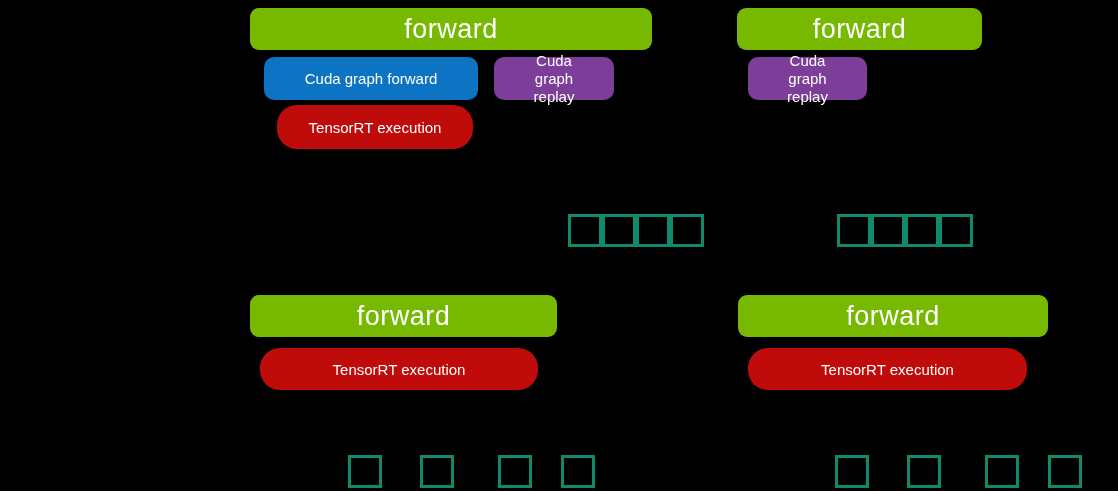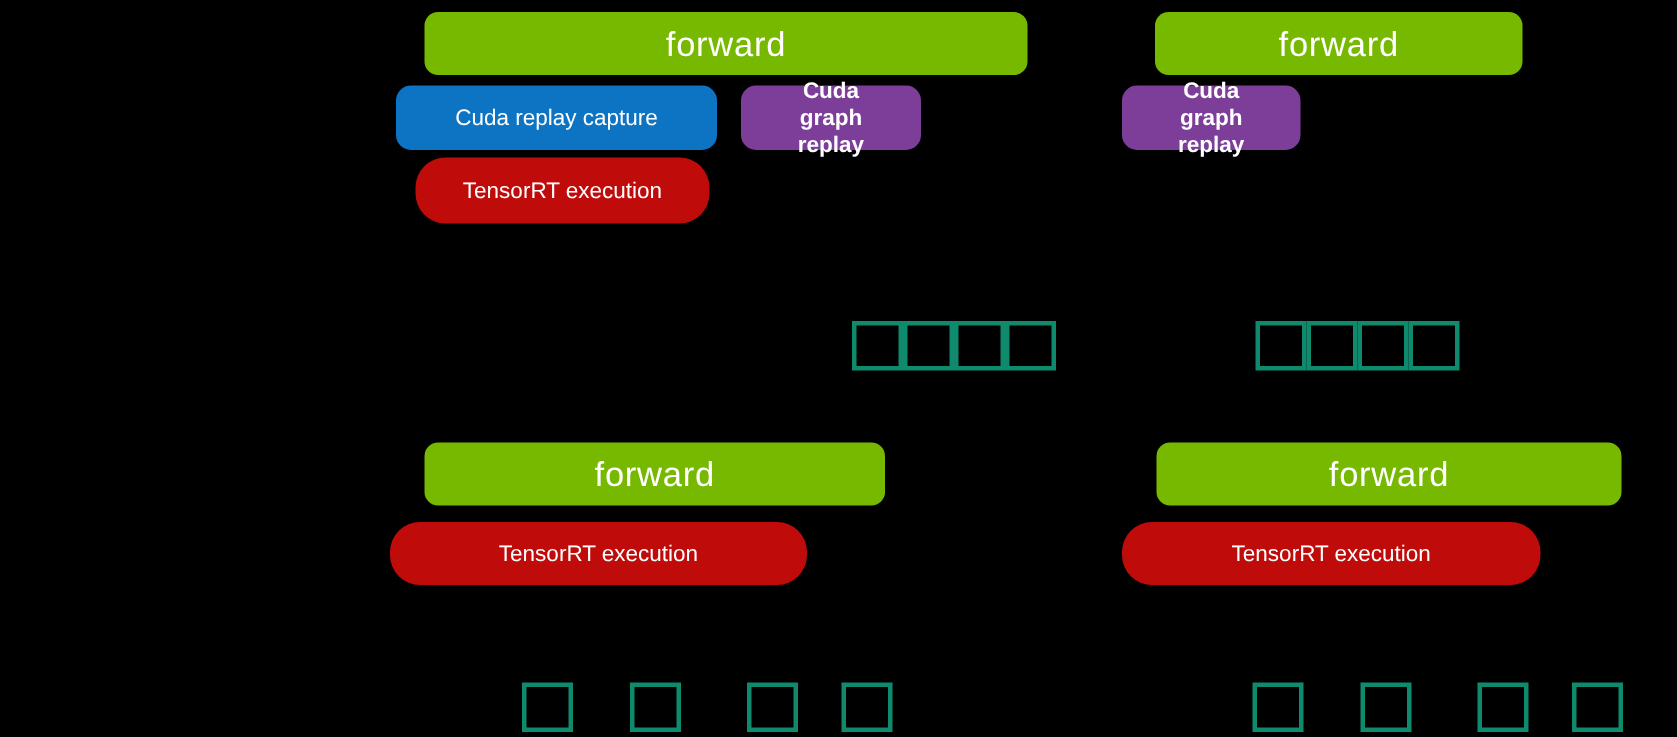--- a/index.html
+++ b/index.html
@@ -20,36 +20,34 @@
     display: flex;
     align-items: center;
     justify-content: center;
     text-align: center;
     color: var(--c-label-text, #ffffff);
     box-sizing: border-box;
   }
   .bar-forward {
     background: var(--c-green, #76b900);
     border-radius: 9px;
-    font-size: 23px;
+    font-size: 27px;
     letter-spacing: 0.5px;
-    margin-left: 33px;
   }
   .bar-capture {
     background: var(--c-blue, #0d74c4);
     border-radius: 10px;
     font-size: 15px;
   }
   .bar-replay {
     background: var(--c-purple, #7c3e99);
     border-radius: 10px;
     font-size: 15px;
     line-height: 18px;
     padding: 0 29px;
-    font-weight: bold;
   }
   .bar-trt {
     background: var(--c-red, #c00b0b);
     border-radius: 20px;
     font-size: 15px;
   }
   .sq-group {
     position: absolute;
     display: flex;
   }
@@ -65,21 +63,21 @@
   .sq-group.spread .sq:nth-child(3) { margin-left: 44px; }
   .sq-group.spread .sq:nth-child(4) { margin-left: 29px; }
 </style>
 </head>
 <body>
 
 <div class="stage">
 
   <div class="bar bar-forward" style="left:250px; top:8px; width:402px; height:42px;">forward</div>
 
-  <div class="bar bar-capture" style="left:264px; top:57px; width:214px; height:43px;">Cuda replay capture</div>
+  <div class="bar bar-capture" style="left:264px; top:57px; width:214px; height:43px;">Cuda graph forward</div>
 
   <div class="bar bar-replay" style="left:494px; top:57px; width:120px; height:43px;">Cuda graph replay</div>
 
   <div class="bar bar-trt" style="left:277px; top:105px; width:196px; height:44px;">TensorRT execution</div>
 
   <div class="bar bar-forward" style="left:737px; top:8px; width:245px; height:42px;">forward</div>
 
   <div class="bar bar-replay" style="left:748px; top:57px; width:119px; height:43px;">Cuda graph replay</div>
 
   <div class="sq-group" style="left:568px; top:214px;">

